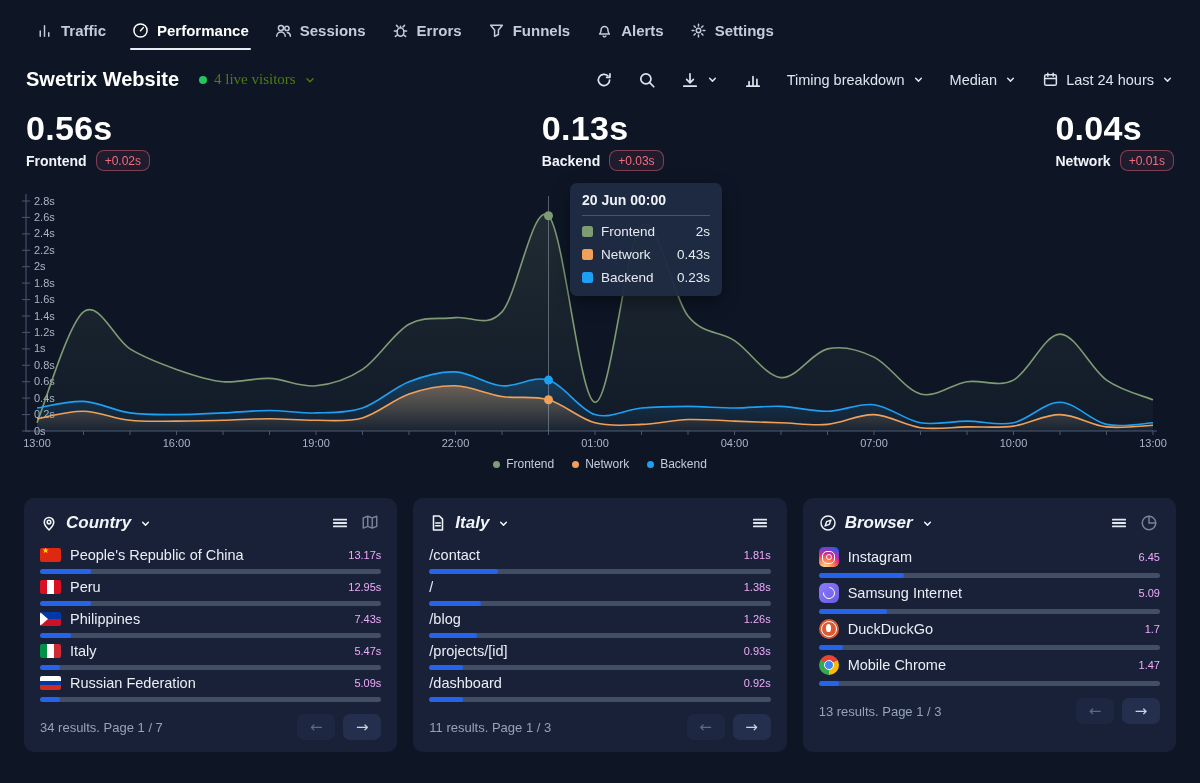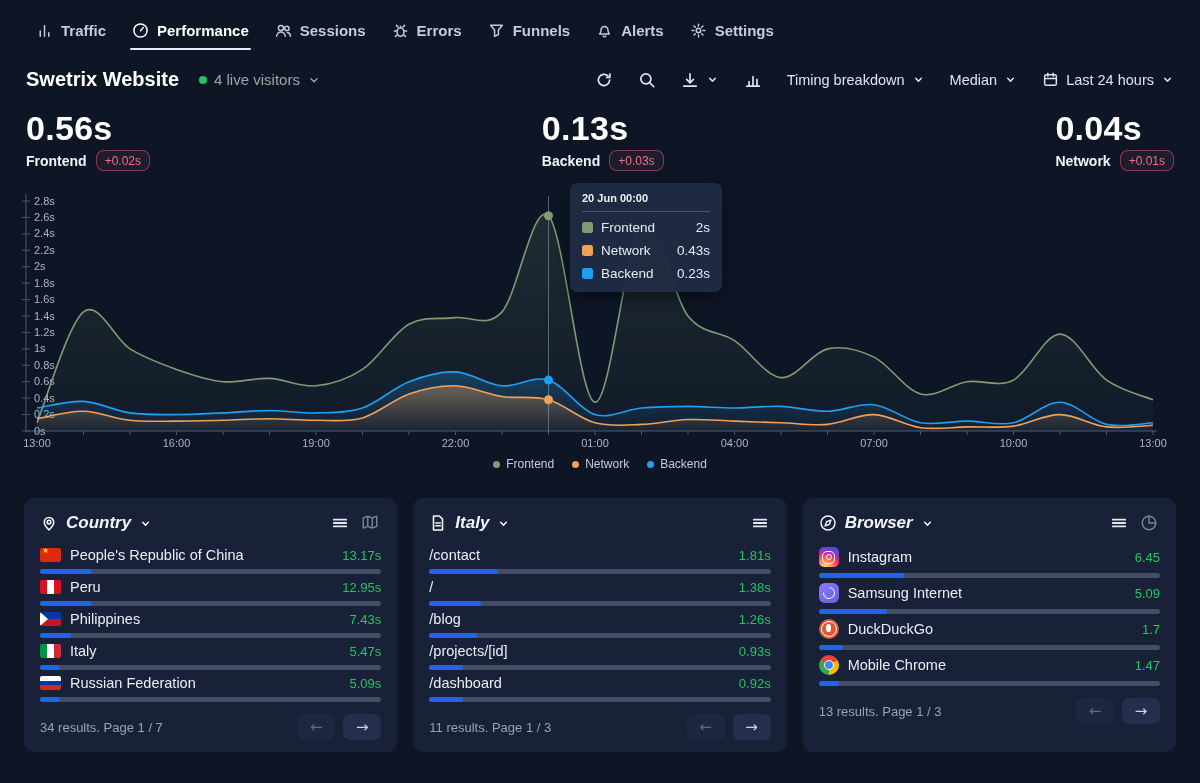--- a/index.html
+++ b/index.html
@@ -13,56 +13,56 @@
   
   .nav { display:flex; align-items:flex-end; gap:26px; padding:22px 0 0 36px; }
   .nav-item { display:flex; align-items:center; gap:8px; color:#c3cdda; font-size:15px; font-weight:600;
               padding-bottom:11px; position:relative; cursor:pointer; }
   .nav-item.active { color:#ffffff; font-weight:700; }
   .nav-item.active::after { content:''; position:absolute; left:-2px; right:-2px; bottom:0; height:2px;
               background:#e8edf5; border-radius:2px; }
   
   .header { display:flex; align-items:center; padding:13px 26px 0 26px; height:46px; }
   .title { font-size:20px; font-weight:700; color:#ffffff; }
-  .live { display:flex; align-items:center; gap:7px; margin-left:20px; color:#a3a3a3; font-size:15px; cursor:pointer; }
+  .live { display:flex; align-items:center; gap:7px; margin-left:20px; color:#4d7c0f; font-size:15px; cursor:pointer;font-family:Liberation Serif, serif; }
   .live-dot { width:8px; height:8px; border-radius:50%; background:#22c55e; }
   .toolbar { margin-left:auto; display:flex; align-items:center; gap:25px; }
   .tool { display:flex; align-items:center; gap:7px; color:#dde4ee; font-size:14.5px; cursor:pointer; white-space:nowrap; }
   
   .metrics { display:flex; gap:32px; padding:13px 26px 0 26px;justify-content:space-between; }
   .metric-value { font-size:34px; font-weight:700; color:#ffffff; line-height:38px; letter-spacing:.3px; }
   .metric-bottom { display:flex; align-items:center; gap:9px; margin-top:3px; }
   .metric-label { font-size:14px; font-weight:700; color:#f1f5f9; }
   .badge { font-size:12px; color:#f26d80; border:1px solid rgba(242,109,128,.45); background:rgba(242,109,128,.08);
            border-radius:8px; padding:2.5px 8px; }
   
   .chart-wrap { position:relative; margin:18px 0 0 25px; width:1140px; height:260px; }
   .chart-wrap svg { overflow:visible; font-family:"Liberation Sans", sans-serif; }
   .tooltip { position:absolute; left:545px; top:-6px; width:152px; background:rgba(31,43,66,.97); border-radius:7px;
              padding:9px 12px 7px; box-shadow:0 6px 18px rgba(0,0,0,.45); z-index:3; }
-  .tooltip-title { font-size:11px; font-weight:700; color:#eef2f8; padding-bottom:7px; margin-bottom:4px;
+  .tooltip-title { font-size:14px; font-weight:700; color:#eef2f8; padding-bottom:7px; margin-bottom:4px;
              border-bottom:1px solid rgba(148,163,184,.35); }
   .tt-row { display:flex; align-items:center; gap:8px; font-size:13.5px; color:#e6ebf2; padding:4px 0; }
   .tt-swatch { width:11px; height:11px; border-radius:2.5px; flex:none; }
   .tt-val { margin-left:auto; }
   .legend { display:flex; justify-content:center; gap:18px; margin-top:8px; }
   .legend-item { display:flex; align-items:center; gap:6px; font-size:12px; color:#c3cdda; cursor:pointer; }
   .legend-dot { width:7px; height:7px; border-radius:50%; }
   
   .panels { display:flex; gap:16px; padding:27px 24px 0 24px; }
   .panel { flex:1; background:#192138; border-radius:10px; padding:14px 16px 12px; }
   .panel-head { display:flex; align-items:center; gap:8px; margin-bottom:8px; color:#f1f5f9;font-style:italic; }
   .panel-title { font-size:17px; font-weight:700; cursor:pointer; }
   .head-spacer { flex:1; }
   .viewbtn { background:none; border:none; cursor:pointer; color:#e2e8f0; padding:2px; }
   .viewbtn.dim { color:#76839a; }
   .prow { padding:0; }
   .prow-line { display:flex; align-items:center; gap:9px; font-size:14.5px; color:#eaeef5; padding:5px 0 6px; }
   .pname { white-space:nowrap; overflow:hidden; text-overflow:ellipsis; }
-  .pval { margin-left:auto; font-size:13px; color:#22c55e; }
+  .pval { margin-left:auto; font-size:11px; color:#f0abfc; }
   .ptrack { height:5px; border-radius:3px; background:#414e66; overflow:hidden; }
   .pfill { height:100%; background:#2563eb; border-radius:3px; }
   .panel-foot { display:flex; align-items:center; margin-top:12px; font-size:13px; color:#94a3b8; }
   .pager { margin-left:auto; display:flex; gap:8px; }
   .pgbtn { width:38px; height:26px; border-radius:7px; background:#242f4d; color:#cbd5e1; border:none; font-size:15px;
            display:flex; align-items:center; justify-content:center; cursor:pointer;
            font-family:"DejaVu Sans", sans-serif; }
   .pgbtn.disabled { color:#5c6a82; background:#1d2742; }
   
   .flag { width:21px; height:14px; border-radius:2px; position:relative; flex:none; overflow:hidden; }

